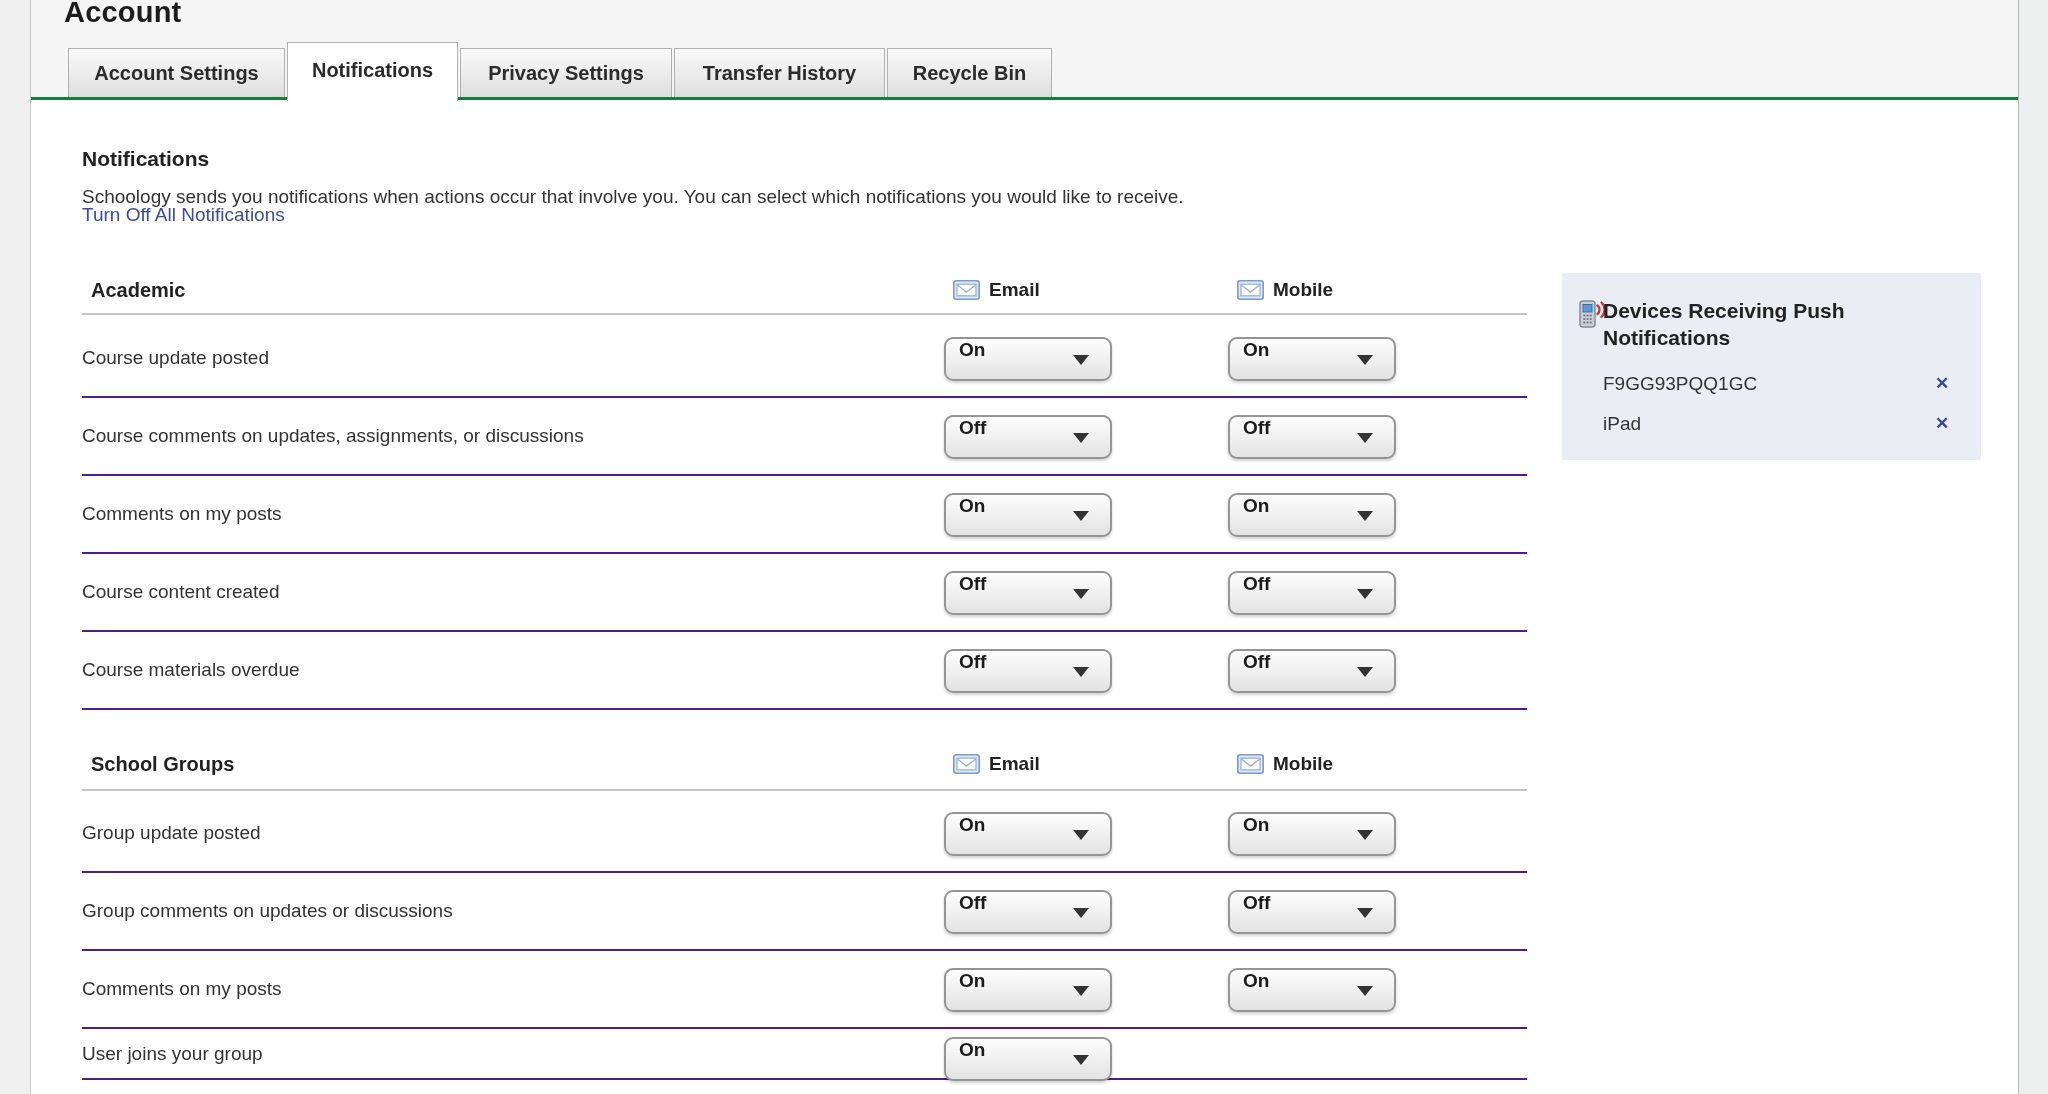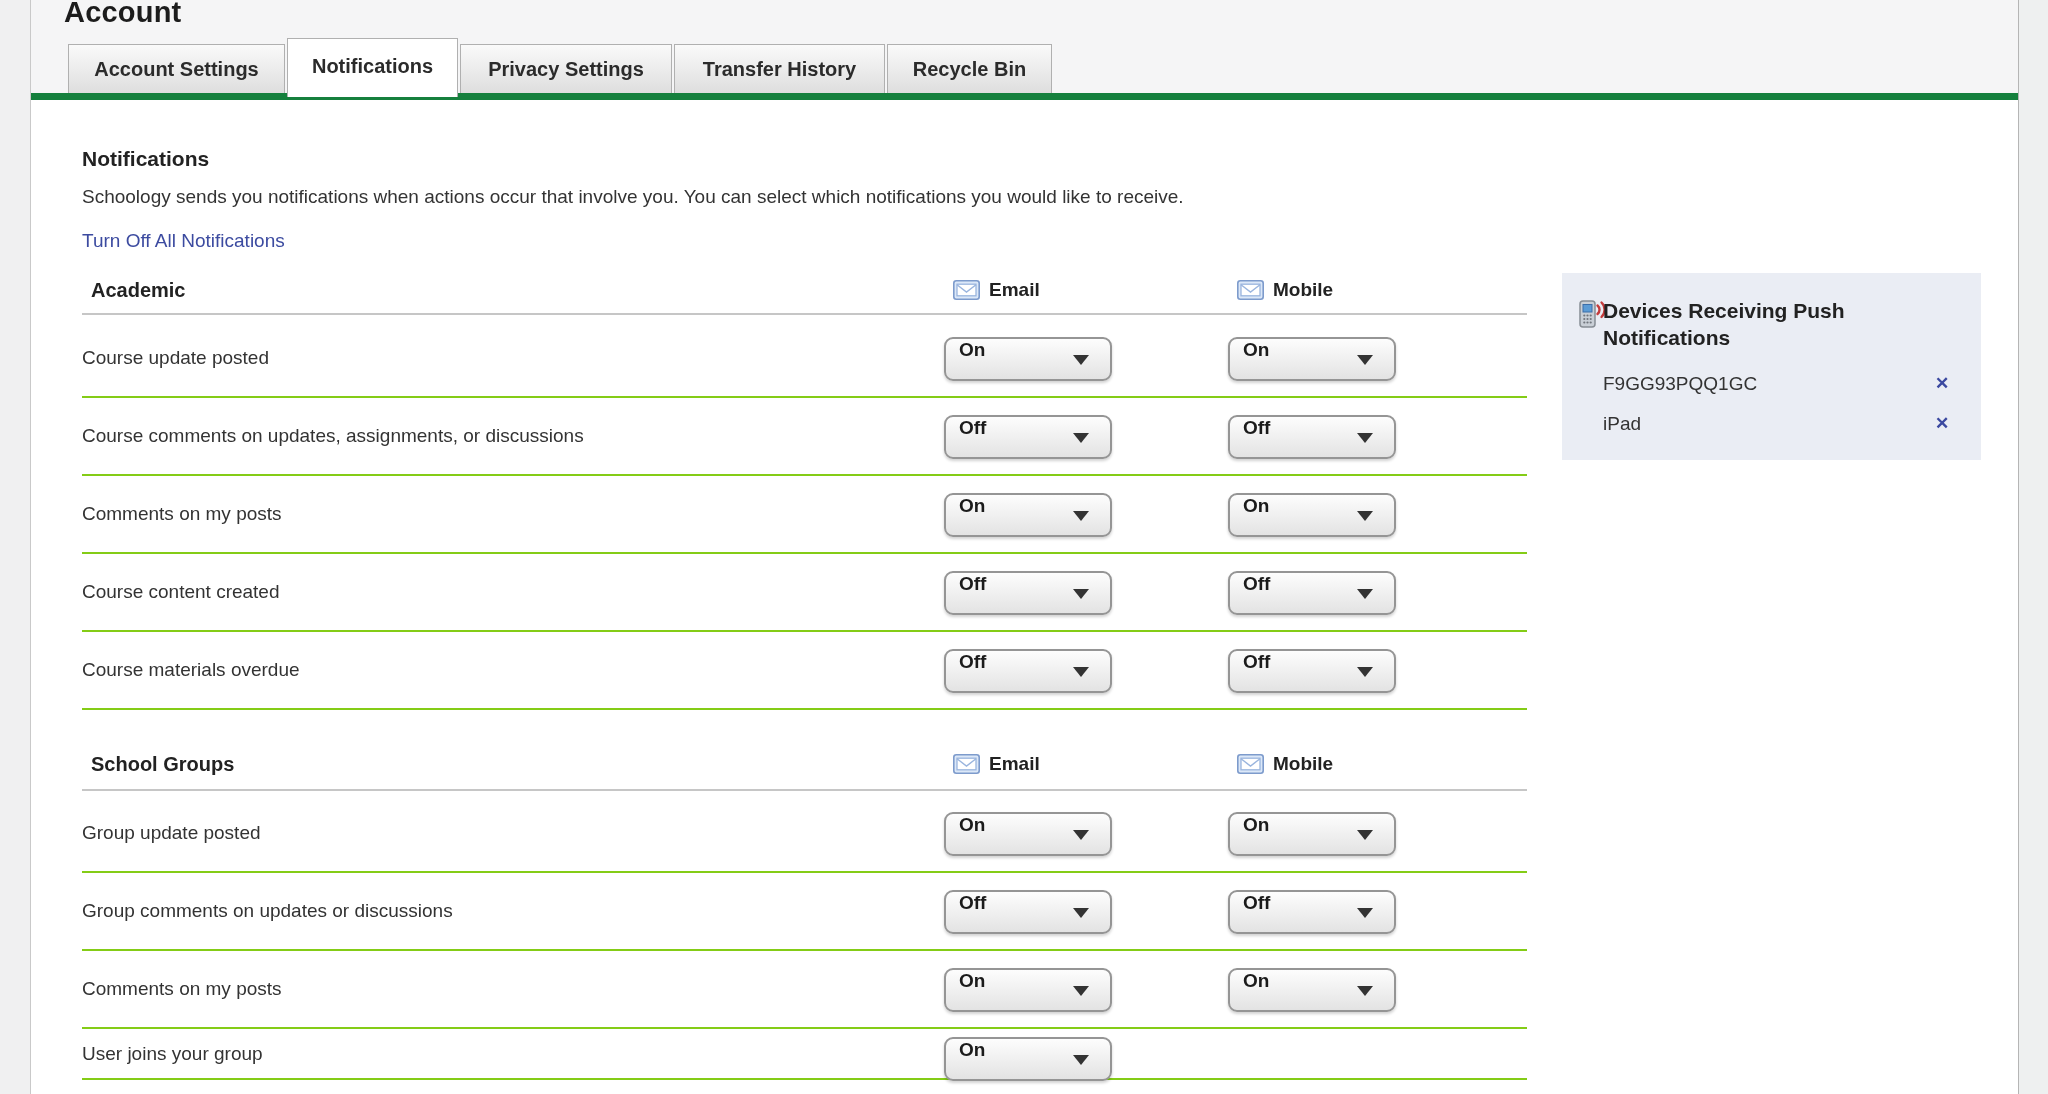--- a/index.html
+++ b/index.html
@@ -9,52 +9,52 @@
 
   .side-strip { position:absolute; top:0; bottom:0; background:#f0f0f1; }
   .side-strip.left  { left:0;  width:30px; }
   .side-strip.right { right:0; width:29px; background:#eef0f0; }
 
   .container { position:absolute; top:0; bottom:0; left:30px; width:1989px;
     background:#ffffff; border-left:1px solid #c9c9c9; border-right:1px solid #b5b5b5; }
 
   
   .header { position:absolute; top:0; left:0; right:0; height:100px;
-    background:#f5f5f6; border-bottom:7px solid #15803d; z-index:1; }
+    background:#f5f5f6; border-bottom:3px solid #15803d; z-index:1; }
   .page-title { position:absolute; top:-4px; left:33px; font-size:29px;
     font-weight:bold; color:#1c1c1c; letter-spacing:0.2px; }
   .tabs { position:absolute; left:37px; bottom:0; display:flex;
     align-items:flex-end; gap:2px; z-index:2; }
   .tab { height:49px; display:flex; align-items:center; justify-content:center;
     font-size:20px; font-weight:bold; color:#2b2b2b;
     background:linear-gradient(#fafafa,#dedede);
     border:1px solid #b0b0b0; border-bottom:none; cursor:pointer; }
   .tab.active { height:59px; margin-bottom:-4px; background:#ffffff;
     padding-bottom:3px; }
   .tab-0 { width:217px; } .tab-1 { width:171px; } .tab-2 { width:212px; }
   .tab-3 { width:211px; } .tab-4 { width:165px; }
 
   
   .sec-intro-title { position:absolute; top:147px; left:51px; font-size:21px;
     font-weight:bold; color:#222; }
   .intro-desc { position:absolute; top:186px; left:51px; font-size:19px; color:#333; }
-  .turn-off-link { position:absolute; top:230px; left:51px; font-size:19px;
+  .turn-off-link { position:absolute; top:204px; left:51px; font-size:19px;
     color:#3c4ba0; text-decoration:none; cursor:pointer; }
 
   
   .sec-head { position:absolute; left:60px; width:1445px; height:28px; }
   .sec-title { position:absolute; left:0; top:0; font-size:20px; font-weight:bold; color:#222; }
   .col-head { position:absolute; top:0; display:flex; align-items:center; gap:9px;
     font-size:19px; font-weight:bold; color:#222; }
   .col-head.email  { left:862px; }
   .col-head.mobile { left:1146px; }
   .sec-line { position:absolute; left:51px; width:1445px; height:2px; background:#c6c6c6; }
 
   .row { position:absolute; left:51px; width:1445px; height:78px;
-    border-bottom:2px solid #84cc16; }
+    border-bottom:2px solid #4c1d95; }
   .row.short { height:51px; }
   .row-label { position:absolute; left:0; top:50%; transform:translateY(-50%);
     font-size:19px; color:#333; white-space:nowrap; }
 
   .dd { position:absolute; top:17px; width:168px; height:44px;
     background:linear-gradient(#fdfdfd,#e3e3e3);
     border:2px solid #959595; border-radius:9px;
     box-shadow:0 2px 3px rgba(0,0,0,0.18);
     display:flex; align-items:flex-start; cursor:pointer; }
   .row.short .dd { top:8px; }

